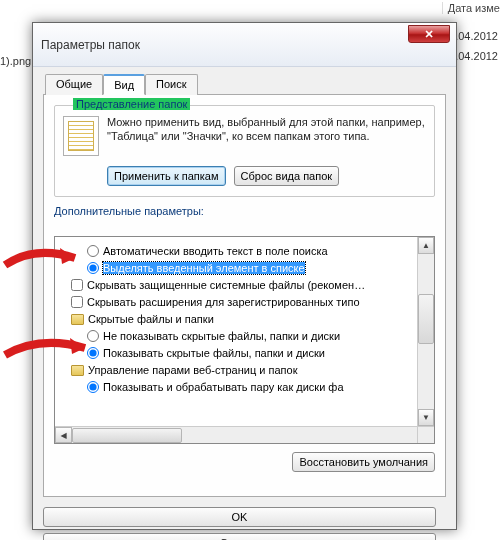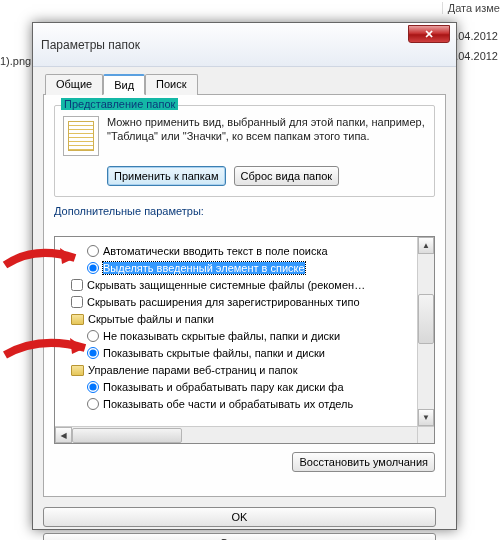--- a/index.html
+++ b/index.html
@@ -19,21 +19,21 @@
              color: #fff; font-weight: bold; font-size: 11px; cursor: pointer; }
 
 .dlg-body { padding: 6px 10px 10px 10px; }
 .tabs { display: flex; border-bottom: 1px solid #aaa; padding-left: 2px; }
 .tab { border: 1px solid #aaa; border-bottom: none; background: #f4f4f4; padding: 3px 10px 3px 10px;
        margin-right: 0; position: relative; top: 1px; border-radius: 2px 2px 0 0; cursor: pointer; }
 .tab.active { background: #fefefe; border-bottom: 1px solid #fefefe; border-top: 2px solid #5aa0e0; }
 .tab-page { background: #fefefe; border: 1px solid #aaa; border-top: none; padding: 10px 10px 6px 10px; height: 402px; }
 
 .group { border: 1px solid #c8c8c8; border-radius: 2px; padding: 10px 8px 10px 8px; margin-bottom: 8px; position: relative; }
-.group-title { position: absolute; top: -8px; left: 6px; background: #14b8a6; padding: 0 3px; color: #0a3a7a; }
+.group-title { position: absolute; top: -8px; left: 18px; background: #22c55e; padding: 0 3px; color: #0a3a7a; }
 .folder-row { display: flex; gap: 8px; }
 .folder-icon { width: 36px; height: 40px; background: #fff; border: 1px solid #b0b0b0; display: flex; align-items: center; justify-content: center; }
 .folder-icon-inner { width: 26px; height: 30px; background: repeating-linear-gradient(#fff,#fff 3px,#e0c060 3px,#e0c060 4px); border: 1px solid #d0b050; }
 .folder-text { flex: 1; line-height: 1.25; color: #222; }
 .btn-row { display: flex; gap: 8px; margin-top: 10px; padding-left: 44px; }
 .btn { padding: 3px 6px; border: 1px solid #8a8a8a; border-radius: 3px;
        background: linear-gradient(#fdfdfd,#e4e4e4); cursor: pointer; }
 .btn.highlight { border: 1px solid #3c7fb1; box-shadow: 0 0 0 1px #a7d0ef inset;
                  background: linear-gradient(#eaf6fd,#d0e9f7); }
 
@@ -147,25 +147,20 @@
           <div class="row">
               <span class="pad" style="width:16px"></span>
               <span class="fold-ic"></span>
               <span class="txt">Управление парами веб-страниц и папок</span>
             </div>
           <div class="row">
               <span class="pad" style="width:32px"></span>
               <input type="radio" name="pair" checked="" style="">
               <span class="txt">Показывать и обрабатывать пару как диски фа</span>
             </div>
-          <div class="row">
-              <span class="pad" style="width:32px"></span>
-              <input type="radio" name="pair" style="">
-              <span class="txt">Показывать обе части и обрабатывать их отдель</span>
-            </div>
         </div>
         <div class="vscroll">
           <div class="up">▲</div>
           <div class="thumb"></div>
           <div class="down" style="position:absolute;bottom:0;left:0;right:0">▼</div>
         </div>
         <div class="hscroll">
           <div class="left">◀</div>
           <div class="track">
               <div class="thumb"></div>

